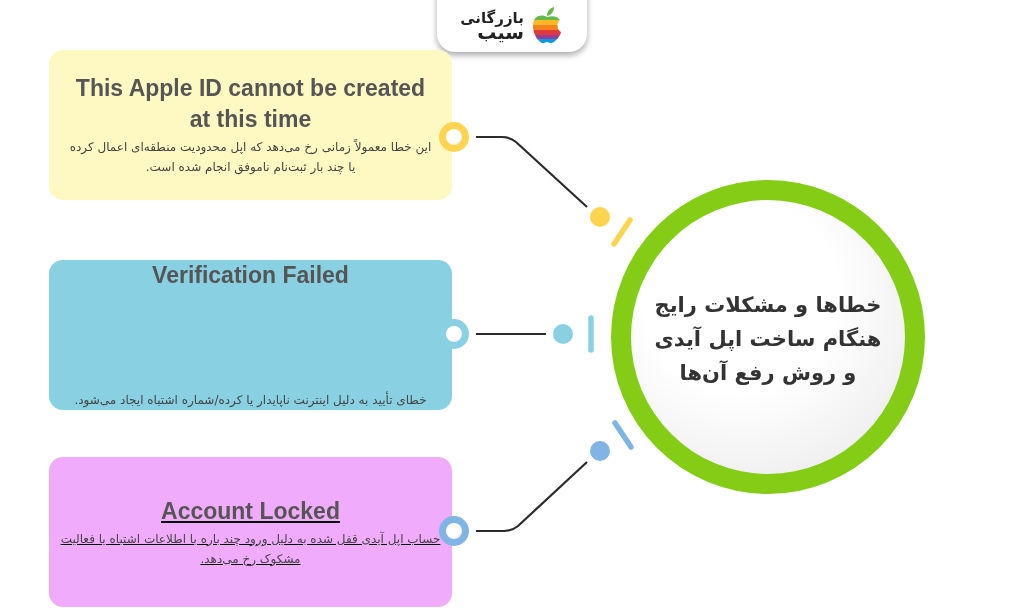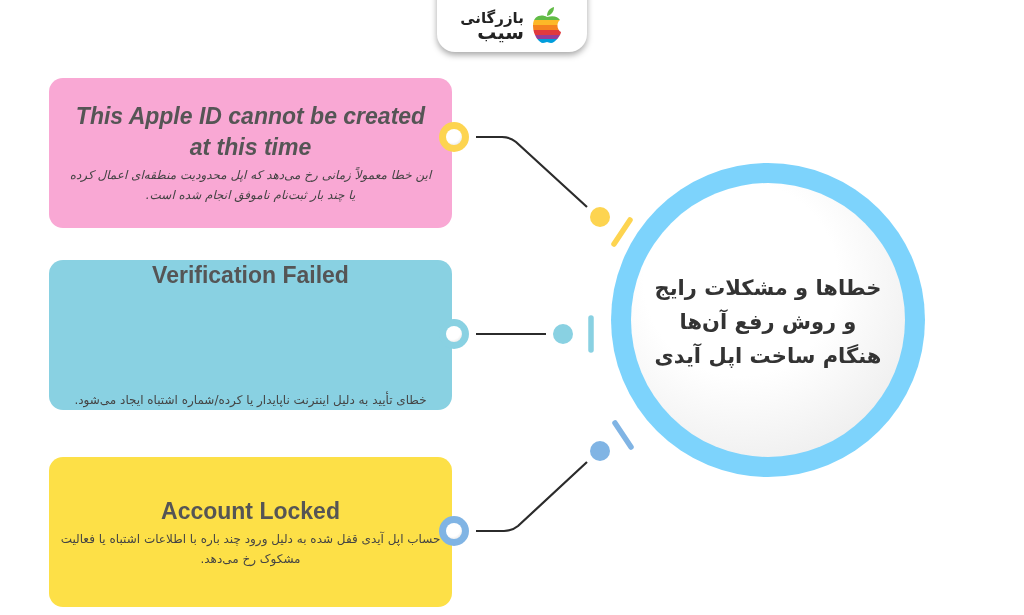--- a/index.html
+++ b/index.html
@@ -29,37 +29,37 @@
       padding: 0 16px; text-align: center;
     }
     .card .title {
       font-family: "Liberation Sans", sans-serif; font-weight: bold;
       font-size: 23px; line-height: 31px; color: #555555;
     }
     .card .desc {
       direction: rtl; font-family: "DejaVu Sans", sans-serif;
       font-size: 12px; line-height: 20px; color: #444444; margin-top: 2px;
     }
-    .card1 { top: 78px; background: #f9a8d4; font-style: italic; }
+    .card1 { top: 50px; background: #fef9c3; }
     .card2 { top: 260px; background: #89D1E2; justify-content: space-between; }
-    .card3 { top: 457px; background: #fde047; }
+    .card3 { top: 457px; background: #f0abfc; text-decoration: underline; }
 
     .knob {
       position: absolute; width: 30px; height: 30px; border-radius: 50%;
     }
     .knob::after {
       content: ""; position: absolute; left: 7px; top: 7px; width: 16px; height: 16px;
       border-radius: 50%; background: radial-gradient(circle at 40% 35%, #ffffff 55%, #d8d8d8 100%);
     }
 
     .connectors { position: absolute; left: 0; top: 0; }
 
     .hub {
-      position: absolute; left: 611px; top: 163px; width: 314px; height: 314px;
-      border-radius: 50%; background: #7dd3fc;
+      position: absolute; left: 611px; top: 180px; width: 314px; height: 314px;
+      border-radius: 50%; background: #84cc16;
     }
     .hub-inner {
       position: absolute; left: 20px; top: 20px; width: 274px; height: 274px; border-radius: 50%;
       background: radial-gradient(circle at 40% 35%, #ffffff 40%, #e6e6e6 100%);
       display: flex; align-items: center; justify-content: center; text-align: center;
     }
     .hub-text {
       direction: rtl; font-weight: bold; font-size: 21px; line-height: 34px; color: #333333;
       font-family: "DejaVu Sans", sans-serif; padding-top: 4px;
     }
@@ -120,17 +120,17 @@
 <div class="card card3">
   <div class="title">Account Locked</div>
   <div class="desc" style="width:385px;">حساب اپل آیدی قفل شده به دلیل ورود چند باره با اطلاعات اشتباه یا فعالیت مشکوک رخ می‌دهد.</div>
 </div>
 <div class="knob" style="left:439px; top:516px; background:#80B4E4;"></div>
 
 <div class="hub">
   <div class="hub-inner">
     <div class="hub-text">
       <span>خطاها و مشکلات رایج</span>
+      <span>هنگام ساخت اپل آیدی</span>
       <span>و روش رفع آن‌ها</span>
-      <span>هنگام ساخت اپل آیدی</span>
     </div>
   </div>
 </div>
 
 </body></html>

